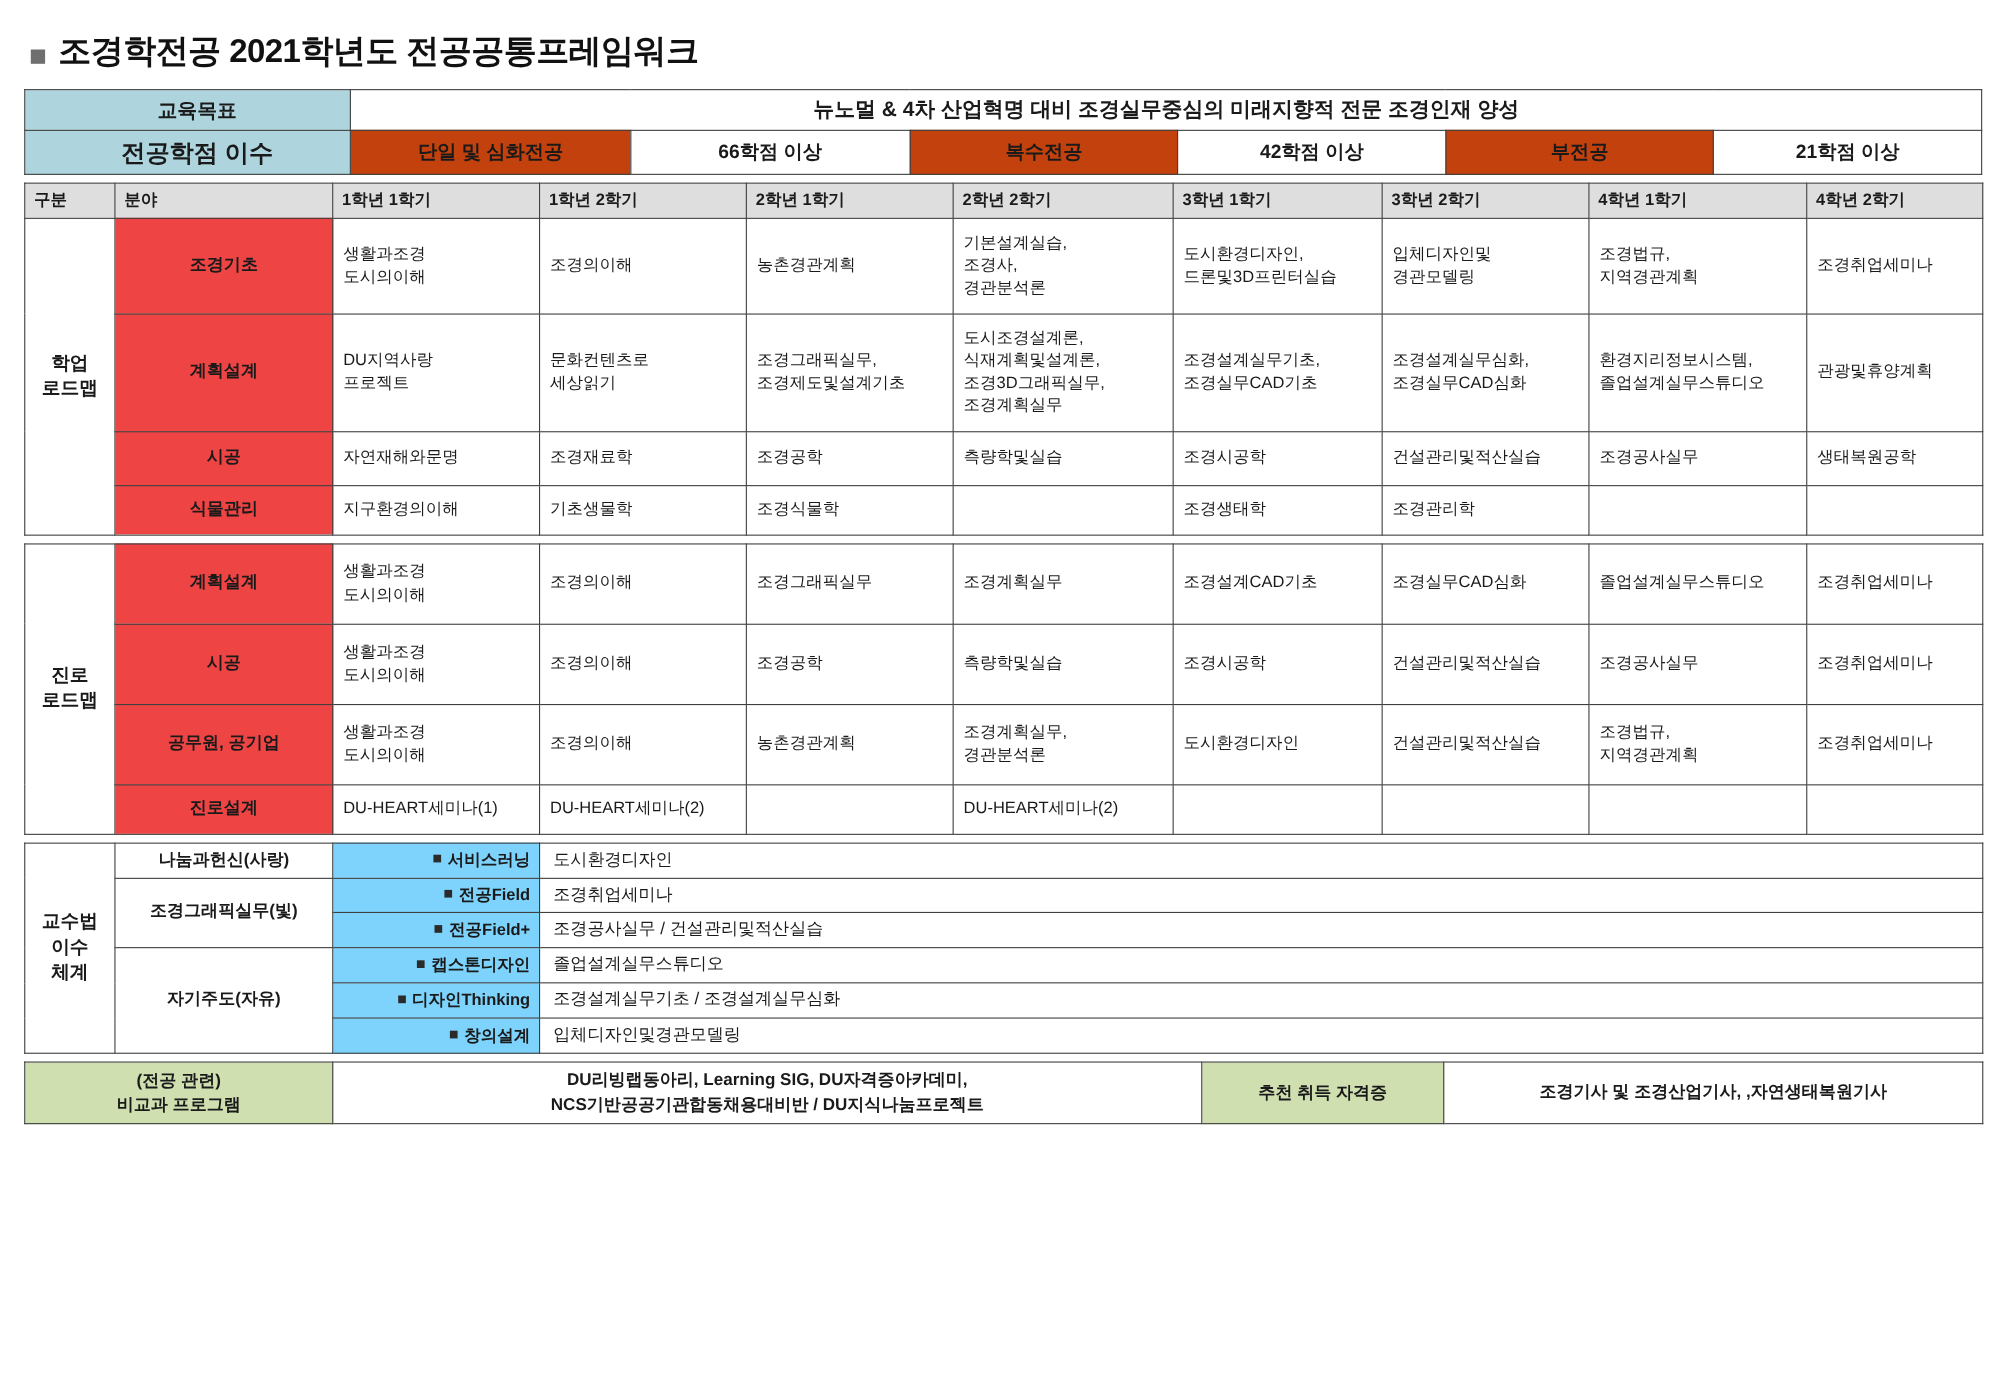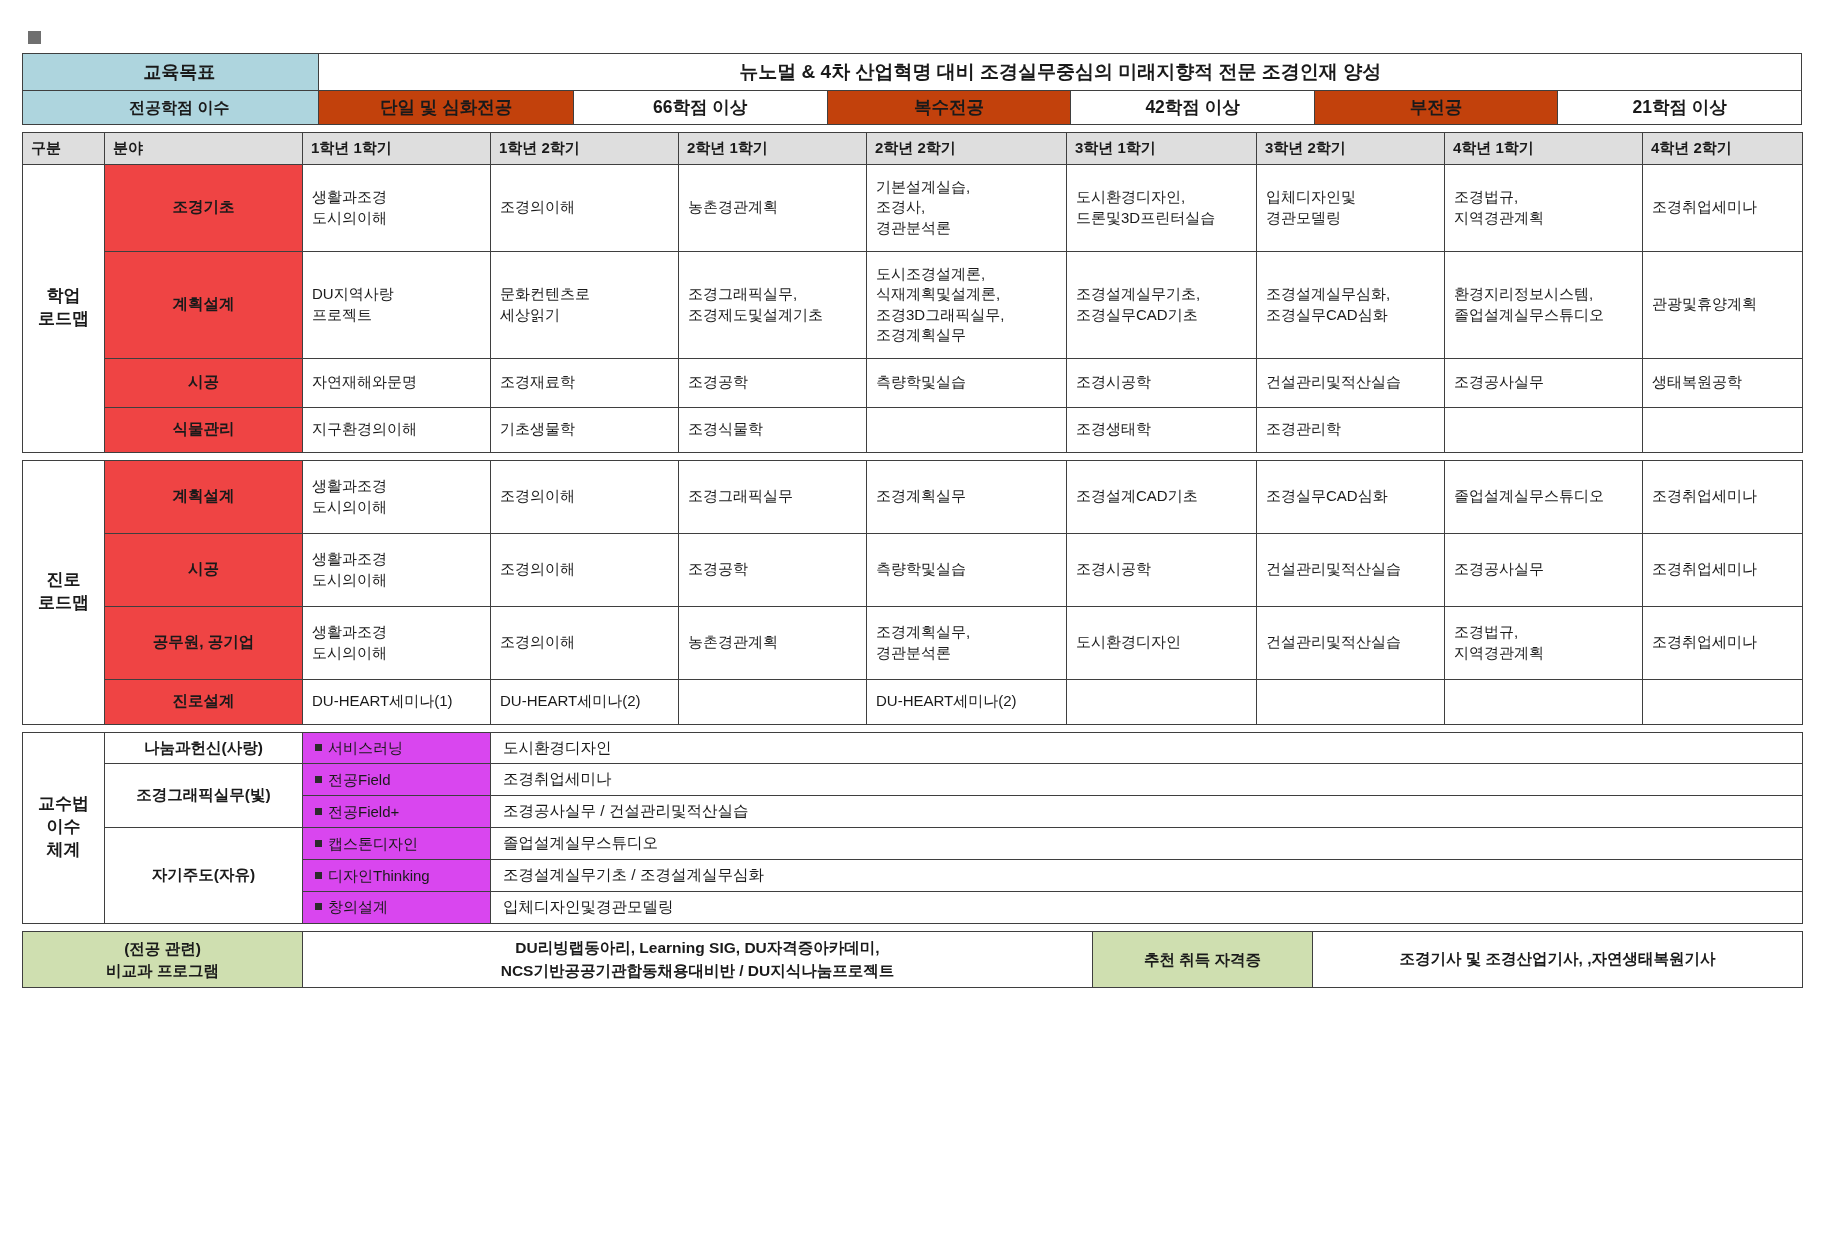--- a/index.html
+++ b/index.html
@@ -69,24 +69,24 @@
   .course { font-size: 15px; text-align: left; padding-left: 9px; }
   .big-cell { font-size: 19px; font-weight: bold; text-align: center; }
   .mid-cell { font-size: 17.5px; font-weight: bold; text-align: center; }
   .sep-row td {
     border: none;
     height: 7px;
     padding: 0;
     background: #ffffff;
   }
   .teach-label {
-    background: #d946ef;
-    font-weight: normal;
+    background: #7dd3fc;
+    font-weight: bold;
     font-size: 15px;
-    text-align: left;
+    text-align: right;
     padding-left: 12px;
   }
   .teach-label .sq {
     display: inline-block;
     width: 7px;
     height: 7px;
     background: #2b2b2b;
     margin-right: 6px;
     transform: translateY(-2px);
   }
@@ -96,39 +96,40 @@
   .footer-value { text-align: center; font-weight: bold; font-size: 15.5px; line-height: 1.45; }
   .nowrap-lines { white-space: pre-line; }
 </style>
 </head>
 <body>
 
 <div class="page">
 
   <div class="title-row">
     <span class="title-bullet"></span>
+    <span class="title-text">조경학전공 2021학년도 전공공통프레임워크</span>
   </div>
 
   <table class="outer">
     <colgroup>
       <col style="width:280px">
       <col style="width:240px">
       <col style="width:240px">
       <col style="width:230px">
       <col style="width:230px">
       <col style="width:230px">
       <col style="width:230px">
     </colgroup>
     <tbody>
       <tr>
         <td class="hdr-blue" style="font-size:18px">교육목표</td>
         <td class="big-cell" colspan="6">뉴노멀 &amp; 4차 산업혁명 대비 조경실무중심의 미래지향적 전문 조경인재 양성</td>
       </tr>
       <tr>
-        <td class="hdr-blue" style="font-size:16px">전공학점 이수</td>
+        <td class="hdr-blue" style="font-size:22px">전공학점 이수</td>
         <td class="hdr-blue-light mid-cell">단일 및 심화전공</td>
         <td class="mid-cell">66학점 이상</td>
         <td class="hdr-blue-light mid-cell">복수전공</td>
         <td class="mid-cell">42학점 이상</td>
         <td class="hdr-blue-light mid-cell">부전공</td>
         <td class="mid-cell">21학점 이상</td>
       </tr>
     </tbody>
   </table>
 

